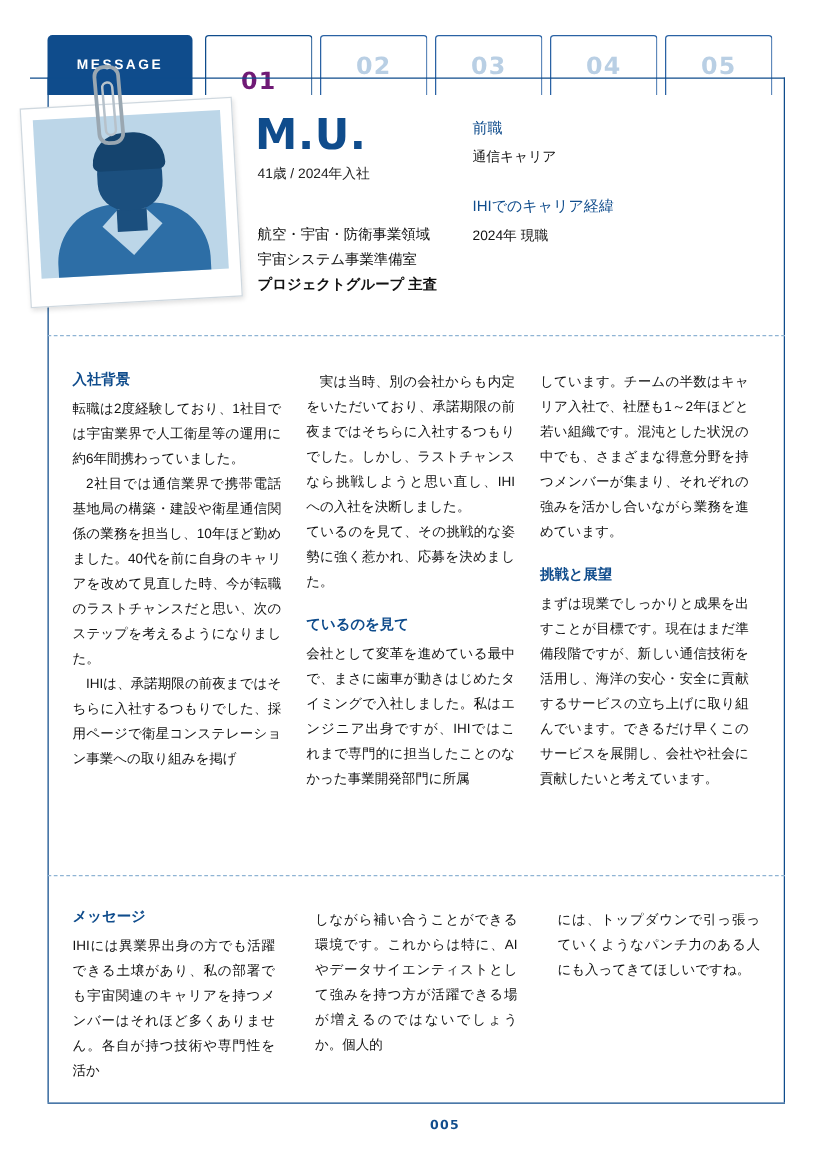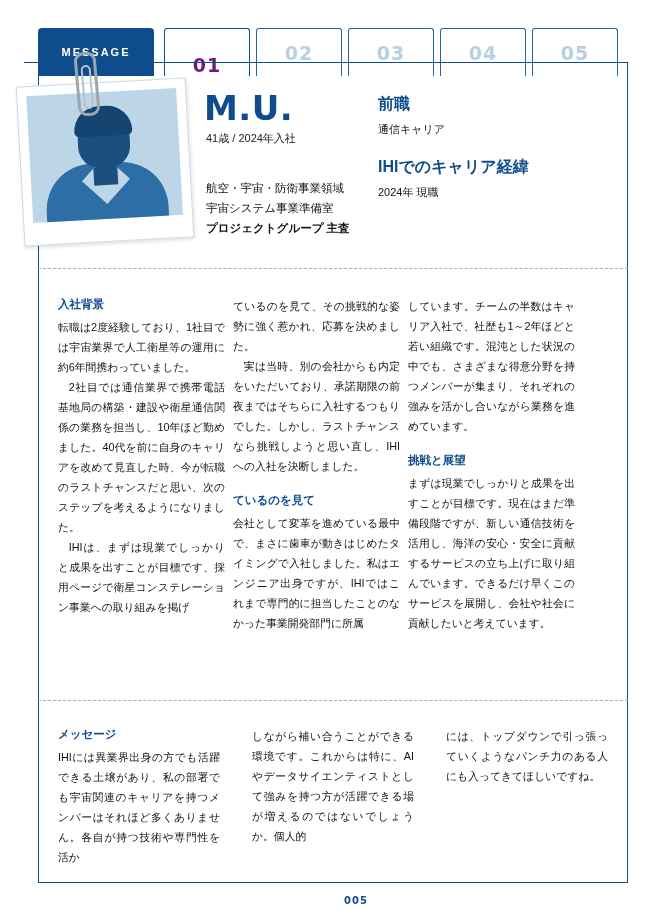--- a/index.html
+++ b/index.html
@@ -237,22 +237,22 @@
   .prof-dept .role {
     font-weight: bold;
   }
 
   .meta-block {
     position: absolute;
     left: 378px;
   }
   .meta-title {
     color: #0f4c8c;
-    font-weight: bold;
-    font-size: 16px;
+    font-weight: normal;
+    font-size: 12px;
     margin-bottom: 7px;
   }
   .meta-value {
     font-size: 11px;
     color: #111;
   }
   .meta-1 { top: 94px; }
   .meta-2 { top: 157px; }
 
   .sep-dotted {
@@ -265,21 +265,21 @@
   .sep-1 { top: 268px; }
   .sep-2 { top: 700px; }
 
   
   .cols {
     position: absolute;
     left: 58px;
     top: 296px;
     width: 550px;
     display: flex;
-    gap: 8px;
+    gap: 20px;
   }
   .col {
     width: 167px;
     font-size: 10.8px;
     line-height: 20px;
     color: #111;
     text-align: justify;
   }
   .h-blue {
     color: #0f4c8c;
@@ -380,26 +380,26 @@
     <div class="meta-value">2024年 現職</div>
   </div>
 
   <div class="sep-dotted sep-1"></div>
 
   <div class="cols">
     <div class="col">
       <div class="h-blue">入社背景</div>
       <p class="para first">転職は2度経験しており、1社目では宇宙業界で人工衛星等の運用に約6年間携わっていました。</p>
       <p class="para">2社目では通信業界で携帯電話基地局の構築・建設や衛星通信関係の業務を担当し、10年ほど勤めました。40代を前に自身のキャリアを改めて見直した時、今が転職のラストチャンスだと思い、次のステップを考えるようになりました。</p>
-      <p class="para">IHIは、まずは現業でしっかりと成果を出すことが目標です、採用ページで衛星コンステレーション事業への取り組みを掲げ</p>
-    </div>
-
-    <div class="col">
+      <p class="para">IHIは、承諾期限の前夜まではそちらに入社するつもりでした、採用ページで衛星コンステレーション事業への取り組みを掲げ</p>
+    </div>
+
+    <div class="col">
+      <p class="para">実は当時、別の会社からも内定をいただいており、承諾期限の前夜まではそちらに入社するつもりでした。しかし、ラストチャンスなら挑戦しようと思い直し、IHIへの入社を決断しました。</p>
       <p class="para first">ているのを見て、その挑戦的な姿勢に強く惹かれ、応募を決めました。</p>
-      <p class="para">実は当時、別の会社からも内定をいただいており、承諾期限の前夜まではそちらに入社するつもりでした。しかし、ラストチャンスなら挑戦しようと思い直し、IHIへの入社を決断しました。</p>
       <div class="h-blue sp">ているのを見て</div>
       <p class="para first">会社として変革を進めている最中で、まさに歯車が動きはじめたタイミングで入社しました。私はエンジニア出身ですが、IHIではこれまで専門的に担当したことのなかった事業開発部門に所属</p>
     </div>
 
     <div class="col">
       <p class="para first">しています。チームの半数はキャリア入社で、社歴も1～2年ほどと若い組織です。混沌とした状況の中でも、さまざまな得意分野を持つメンバーが集まり、それぞれの強みを活かし合いながら業務を進めています。</p>
       <div class="h-blue sp">挑戦と展望</div>
       <p class="para first">まずは現業でしっかりと成果を出すことが目標です。現在はまだ準備段階ですが、新しい通信技術を活用し、海洋の安心・安全に貢献するサービスの立ち上げに取り組んでいます。できるだけ早くこのサービスを展開し、会社や社会に貢献したいと考えています。</p>
     </div>
   </div>

